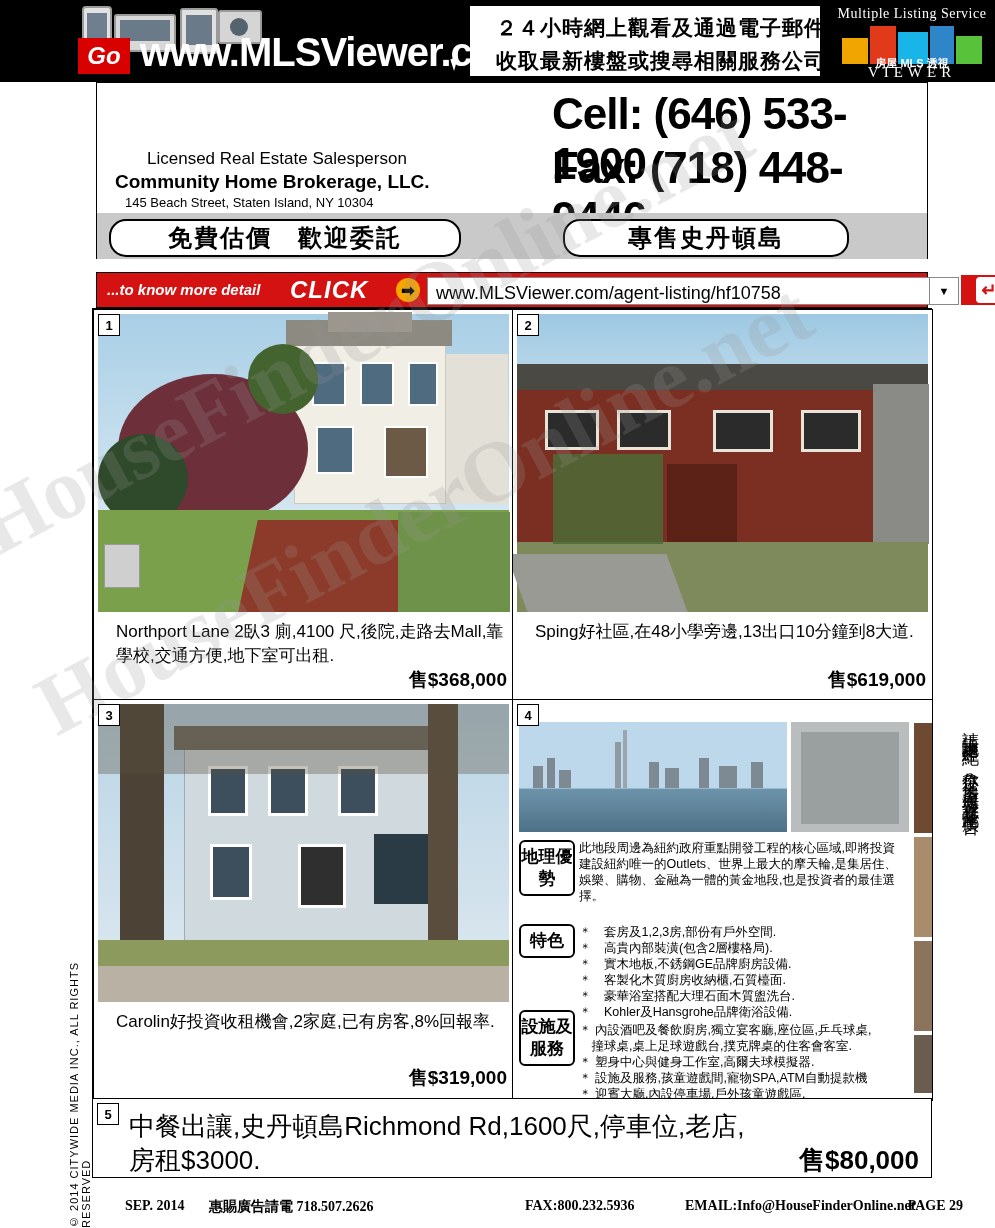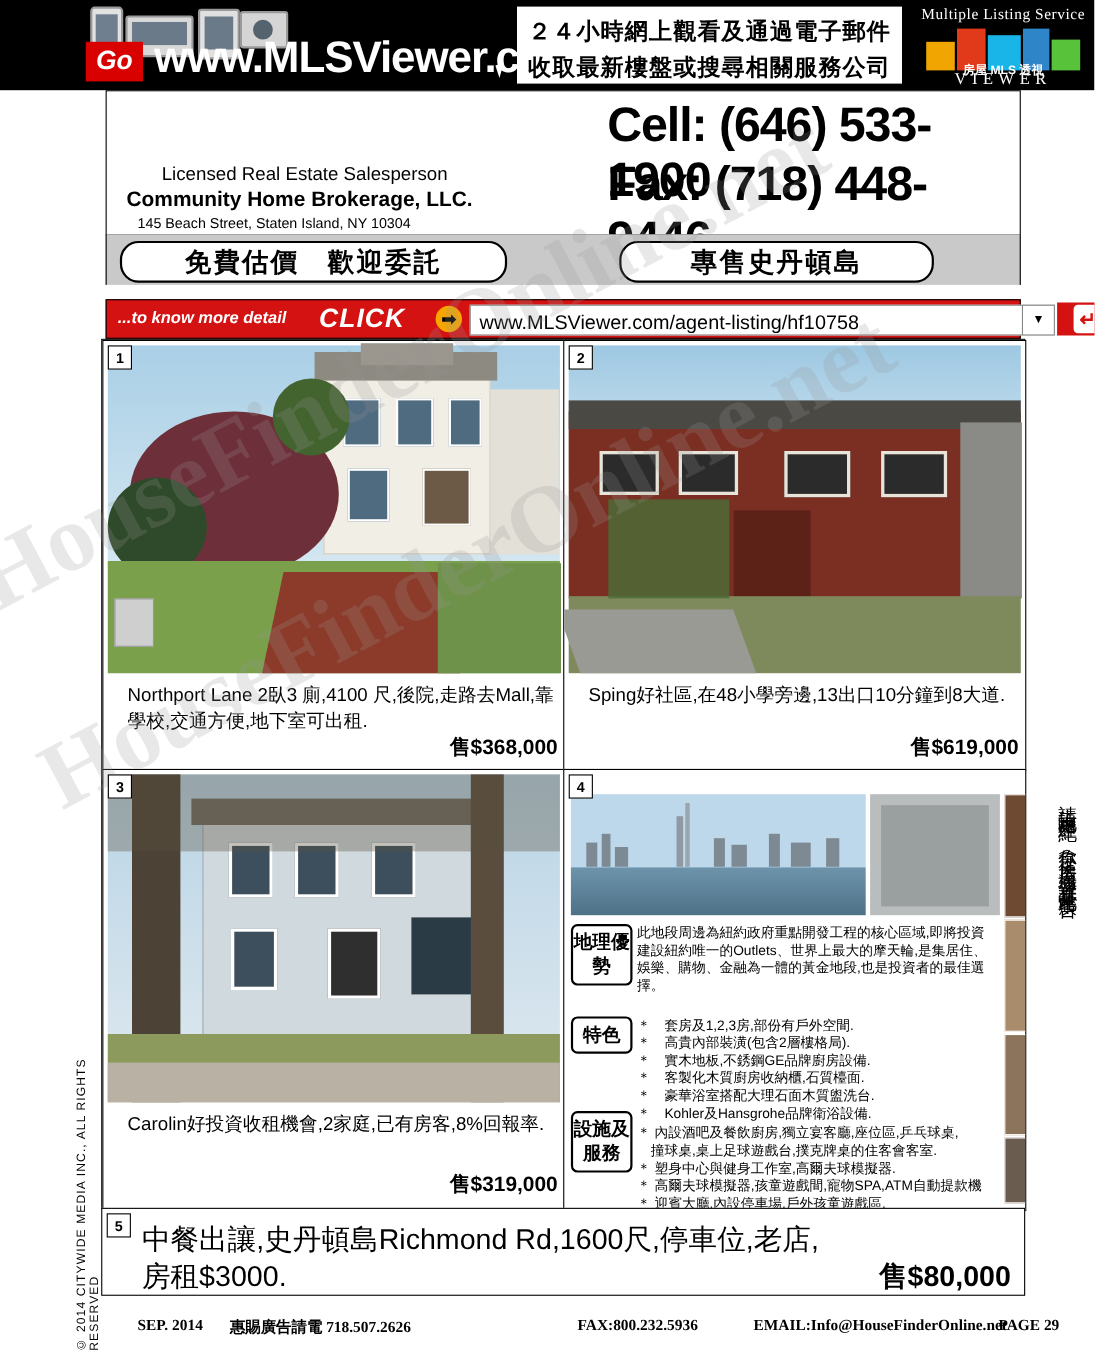--- a/index.html
+++ b/index.html
@@ -16,21 +16,21 @@
   .dev.laptop:after{content:"";position:absolute;left:4px;top:4px;right:4px;bottom:9px;background:#6b7a88;}
   .dev.tablet{left:118px;top:4px;width:34px;height:42px;background:#e0e0e0;}
   .dev.tablet:after{content:"";position:absolute;left:4px;top:5px;right:4px;bottom:7px;background:#6b7a88;}
   .dev.cam{left:156px;top:6px;width:40px;height:30px;background:#d5d5d5;}
   .dev.cam:after{content:"";position:absolute;left:10px;top:6px;width:18px;height:18px;border-radius:50%;background:#55636e;}
   .gobox{position:absolute;left:78px;top:38px;width:52px;height:36px;background:#d90000;color:#fff;font-weight:bold;font-size:24px;
          display:flex;align-items:center;justify-content:center;font-style:italic;}
   .siteurl{position:absolute;left:140px;top:30px;color:#fff;font-weight:bold;font-size:40px;letter-spacing:-1px;font-family:"Liberation Sans",sans-serif;}
   .cursor{position:absolute;left:452px;top:58px;width:0;height:0;border-left:8px solid #fff;border-bottom:12px solid transparent;border-top:0;transform:rotate(-18deg);}
   .cnbox{position:absolute;left:470px;top:6px;width:350px;height:70px;background:#fff;color:#000;}
-  .cnbox .l1,.cnbox .l2{position:absolute;left:0;width:350px;text-align:center;font-weight:bold;}
+  .cnbox .l1,.cnbox .l2{position:absolute;left:16px;width:350px;text-align:center;font-weight:bold;}
   .cnbox .l1{top:8px;font-size:21px;letter-spacing:1px;}
   .cnbox .l2{top:41px;font-size:21px;letter-spacing:1px;}
   .mls-right{position:absolute;left:832px;top:4px;width:160px;height:74px;}
   .mls-text{position:absolute;left:0;top:2px;width:160px;text-align:center;color:#fff;font-family:"Liberation Serif",serif;font-size:14px;letter-spacing:.5px;}
   .mls-logo{position:absolute;left:10px;top:22px;width:140px;height:38px;}
   .bld{position:absolute;bottom:0;background:#19b5e8;}
   .bld.b1{left:0;width:26px;height:26px;background:#f0a500;}
   .bld.b2{left:28px;width:26px;height:38px;background:#e03a1a;}
   .bld.b3{left:56px;width:30px;height:32px;background:#19b5e8;}
   .bld.b4{left:88px;width:24px;height:38px;background:#2e86c8;}
@@ -279,21 +279,21 @@
       <div class="l4-text" style="left:66px;top:224px;width:326px;">＊　套房及1,2,3房,部份有戶外空間.</div>
       <div class="l4-text" style="left:66px;top:240px;width:326px;">＊　高貴內部裝潢(包含2層樓格局).</div>
       <div class="l4-text" style="left:66px;top:256px;width:326px;">＊　實木地板,不銹鋼GE品牌廚房設備.</div>
       <div class="l4-text" style="left:66px;top:272px;width:326px;">＊　客製化木質廚房收納櫃,石質檯面.</div>
       <div class="l4-text" style="left:66px;top:288px;width:326px;">＊　豪華浴室搭配大理石面木質盥洗台.</div>
       <div class="l4-text" style="left:66px;top:304px;width:326px;">＊　Kohler及Hansgrohe品牌衛浴設備.</div>
 
       <div class="l4-text" style="left:66px;top:338px;width:326px;">　撞球桌,桌上足球遊戲台,撲克牌桌的住客會客室.</div>
       <div class="l4-text" style="left:66px;top:322px;width:326px;">＊ 內設酒吧及餐飲廚房,獨立宴客廳,座位區,乒乓球桌,</div>
       <div class="l4-text" style="left:66px;top:354px;width:326px;">＊ 塑身中心與健身工作室,高爾夫球模擬器.</div>
-      <div class="l4-text" style="left:66px;top:370px;width:326px;">＊ 高爾夫球模擬器,孩童遊戲間,寵物SPA,ATM自動提款機</div>
+      <div class="l4-text" style="left:66px;top:370px;width:326px;">＊ 設施及服務,孩童遊戲間,寵物SPA,ATM自動提款機</div>
       <div class="l4-text" style="left:66px;top:386px;width:326px;">＊ 迎賓大廳,內設停車場,戶外孩童遊戲區.</div>
 
     </div>
   </div>
 
   <div class="c5">
     <div class="num">5</div>
     <div class="t1">中餐出讓,史丹頓島Richmond Rd,1600尺,停車位,老店,</div>
     <div class="t2">房租$3000.</div>
     <div class="p">售$80,000</div>

